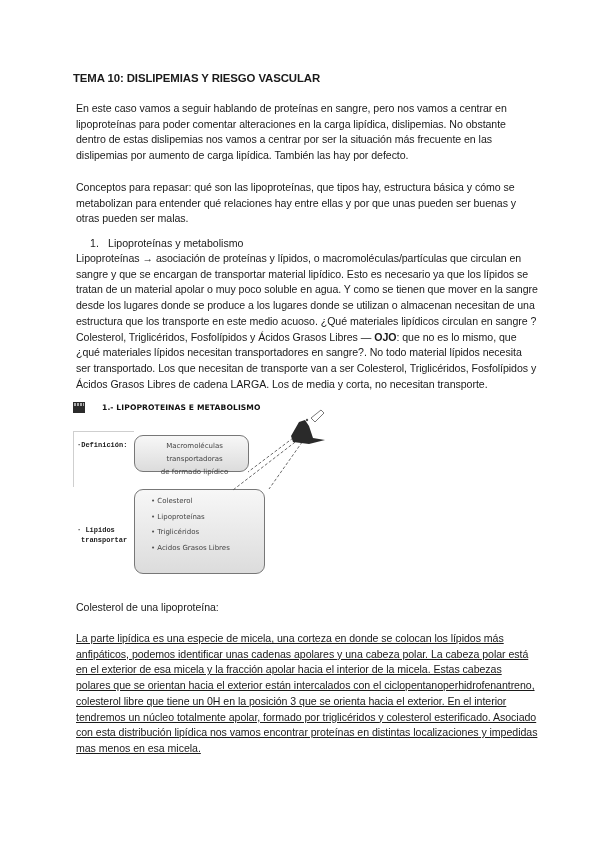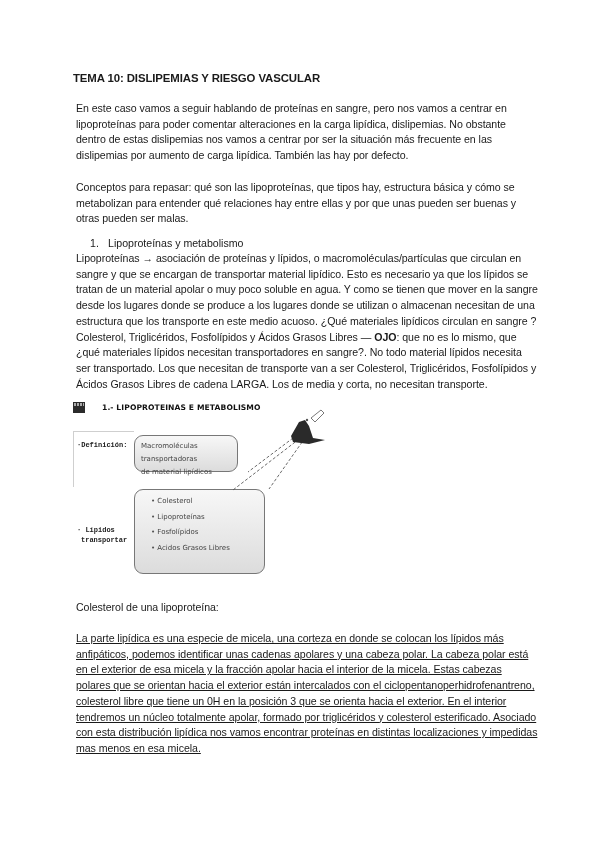--- a/index.html
+++ b/index.html
@@ -20,21 +20,21 @@
   .fig-icon { width: 12px; height: 11px; background: #2b2b2b; position: relative; margin-right: 17px; }
   .fig-icon::before { content: ""; position: absolute; left: 1px; top: 1px; width: 10px; height: 3px; background: repeating-linear-gradient(90deg,#aaa 0 2px,#2b2b2b 2px 3px); }
   .fig-title { font-family: "DejaVu Sans", sans-serif; font-size: 7.6px; font-weight: bold; color: #111; letter-spacing: 0.1px; }
   .fig-frame { position: absolute; left: 0; top: 35px; width: 60px; height: 55px; border-left: 1px solid #cfcfcf; border-top: 1px solid #cfcfcf; }
   .fig-label { position: absolute; font-family: Liberation Mono, monospace; font-size: 7px; font-weight: bold; color: #222; line-height: 9.5px; }
   .lbl-def { left: 4px; top: 45px; }
   .lbl-lip { left: 4px; top: 130px; }
   .bubble { position: absolute; border: 1px solid #777; border-radius: 9px;
             background: linear-gradient(180deg, #f7f7f7 0%, #dcdcdc 100%);
             font-family: "DejaVu Sans", sans-serif; font-size: 7px; color: #444; }
-  .bubble-def { left: 61px; top: 39px; width: 104px; height: 37px; padding: 4px 0 0 6px; box-sizing: border-box; line-height: 13px; }
+  .bubble-def { left: 61px; top: 39px; width: 115px; height: 37px; padding: 4px 0 0 6px; box-sizing: border-box; line-height: 13px; text-align: center; }
   .bubble-lip { left: 61px; top: 93px; width: 131px; height: 85px; padding: 4px 0 0 16px; box-sizing: border-box; }
   .bubble-lip ul { list-style: none; margin: 0; padding: 0; }
   .bubble-lip li { line-height: 15.5px; }
   .bubble-lip li::before { content: "• "; color: #555; }
   .pointer { position: absolute; left: 0; top: 0; width: 270px; height: 190px; pointer-events: none; }
   .p4 { top: 600px; }
   .p5 { top: 631px; text-decoration: underline; }
 </style>
 </head>
 <body>
@@ -62,32 +62,32 @@
   <div class="figure">
     <div class="fig-head">
       <span class="fig-icon"></span>
       <span class="fig-title">1.- LIPOPROTEINAS E METABOLISMO</span>
     </div>
     <div class="fig-frame"></div>
 
     <div class="fig-label lbl-def">·Definición:</div>
     <div class="bubble bubble-def">
       <div>Macromoléculas transportadoras</div>
-      <div>de material lipídicos</div>
+      <div>de formado lipídico</div>
     </div>
 
     <div class="fig-label lbl-lip">
       <div>· Lípidos</div>
       <div style="padding-left:4px">transportar</div>
     </div>
     <div class="bubble bubble-lip">
       <ul>
         <li>Colesterol</li>
         <li>Lipoproteínas</li>
-        <li>Fosfolípidos</li>
+        <li>Triglicéridos</li>
         <li>Acidos Grasos Libres</li>
       </ul>
     </div>
 
     <svg class="pointer" viewBox="0 0 270 190">
       <line x1="228" y1="36" x2="175" y2="76" stroke="#444" stroke-width="0.8" stroke-dasharray="3,2"></line>
       <line x1="230" y1="40" x2="160" y2="94" stroke="#444" stroke-width="0.8" stroke-dasharray="3,2"></line>
       <line x1="232" y1="42" x2="196" y2="93" stroke="#444" stroke-width="0.8" stroke-dasharray="3,2"></line>
       <path d="M218 40 L226 26 L232 24 L236 30 L240 42 L252 44 L236 48 L220 46 Z" fill="#2a2a2a"></path>
       <path d="M238 22 L248 14 L251 17 L242 26 Z" fill="none" stroke="#555" stroke-width="0.8"></path>

